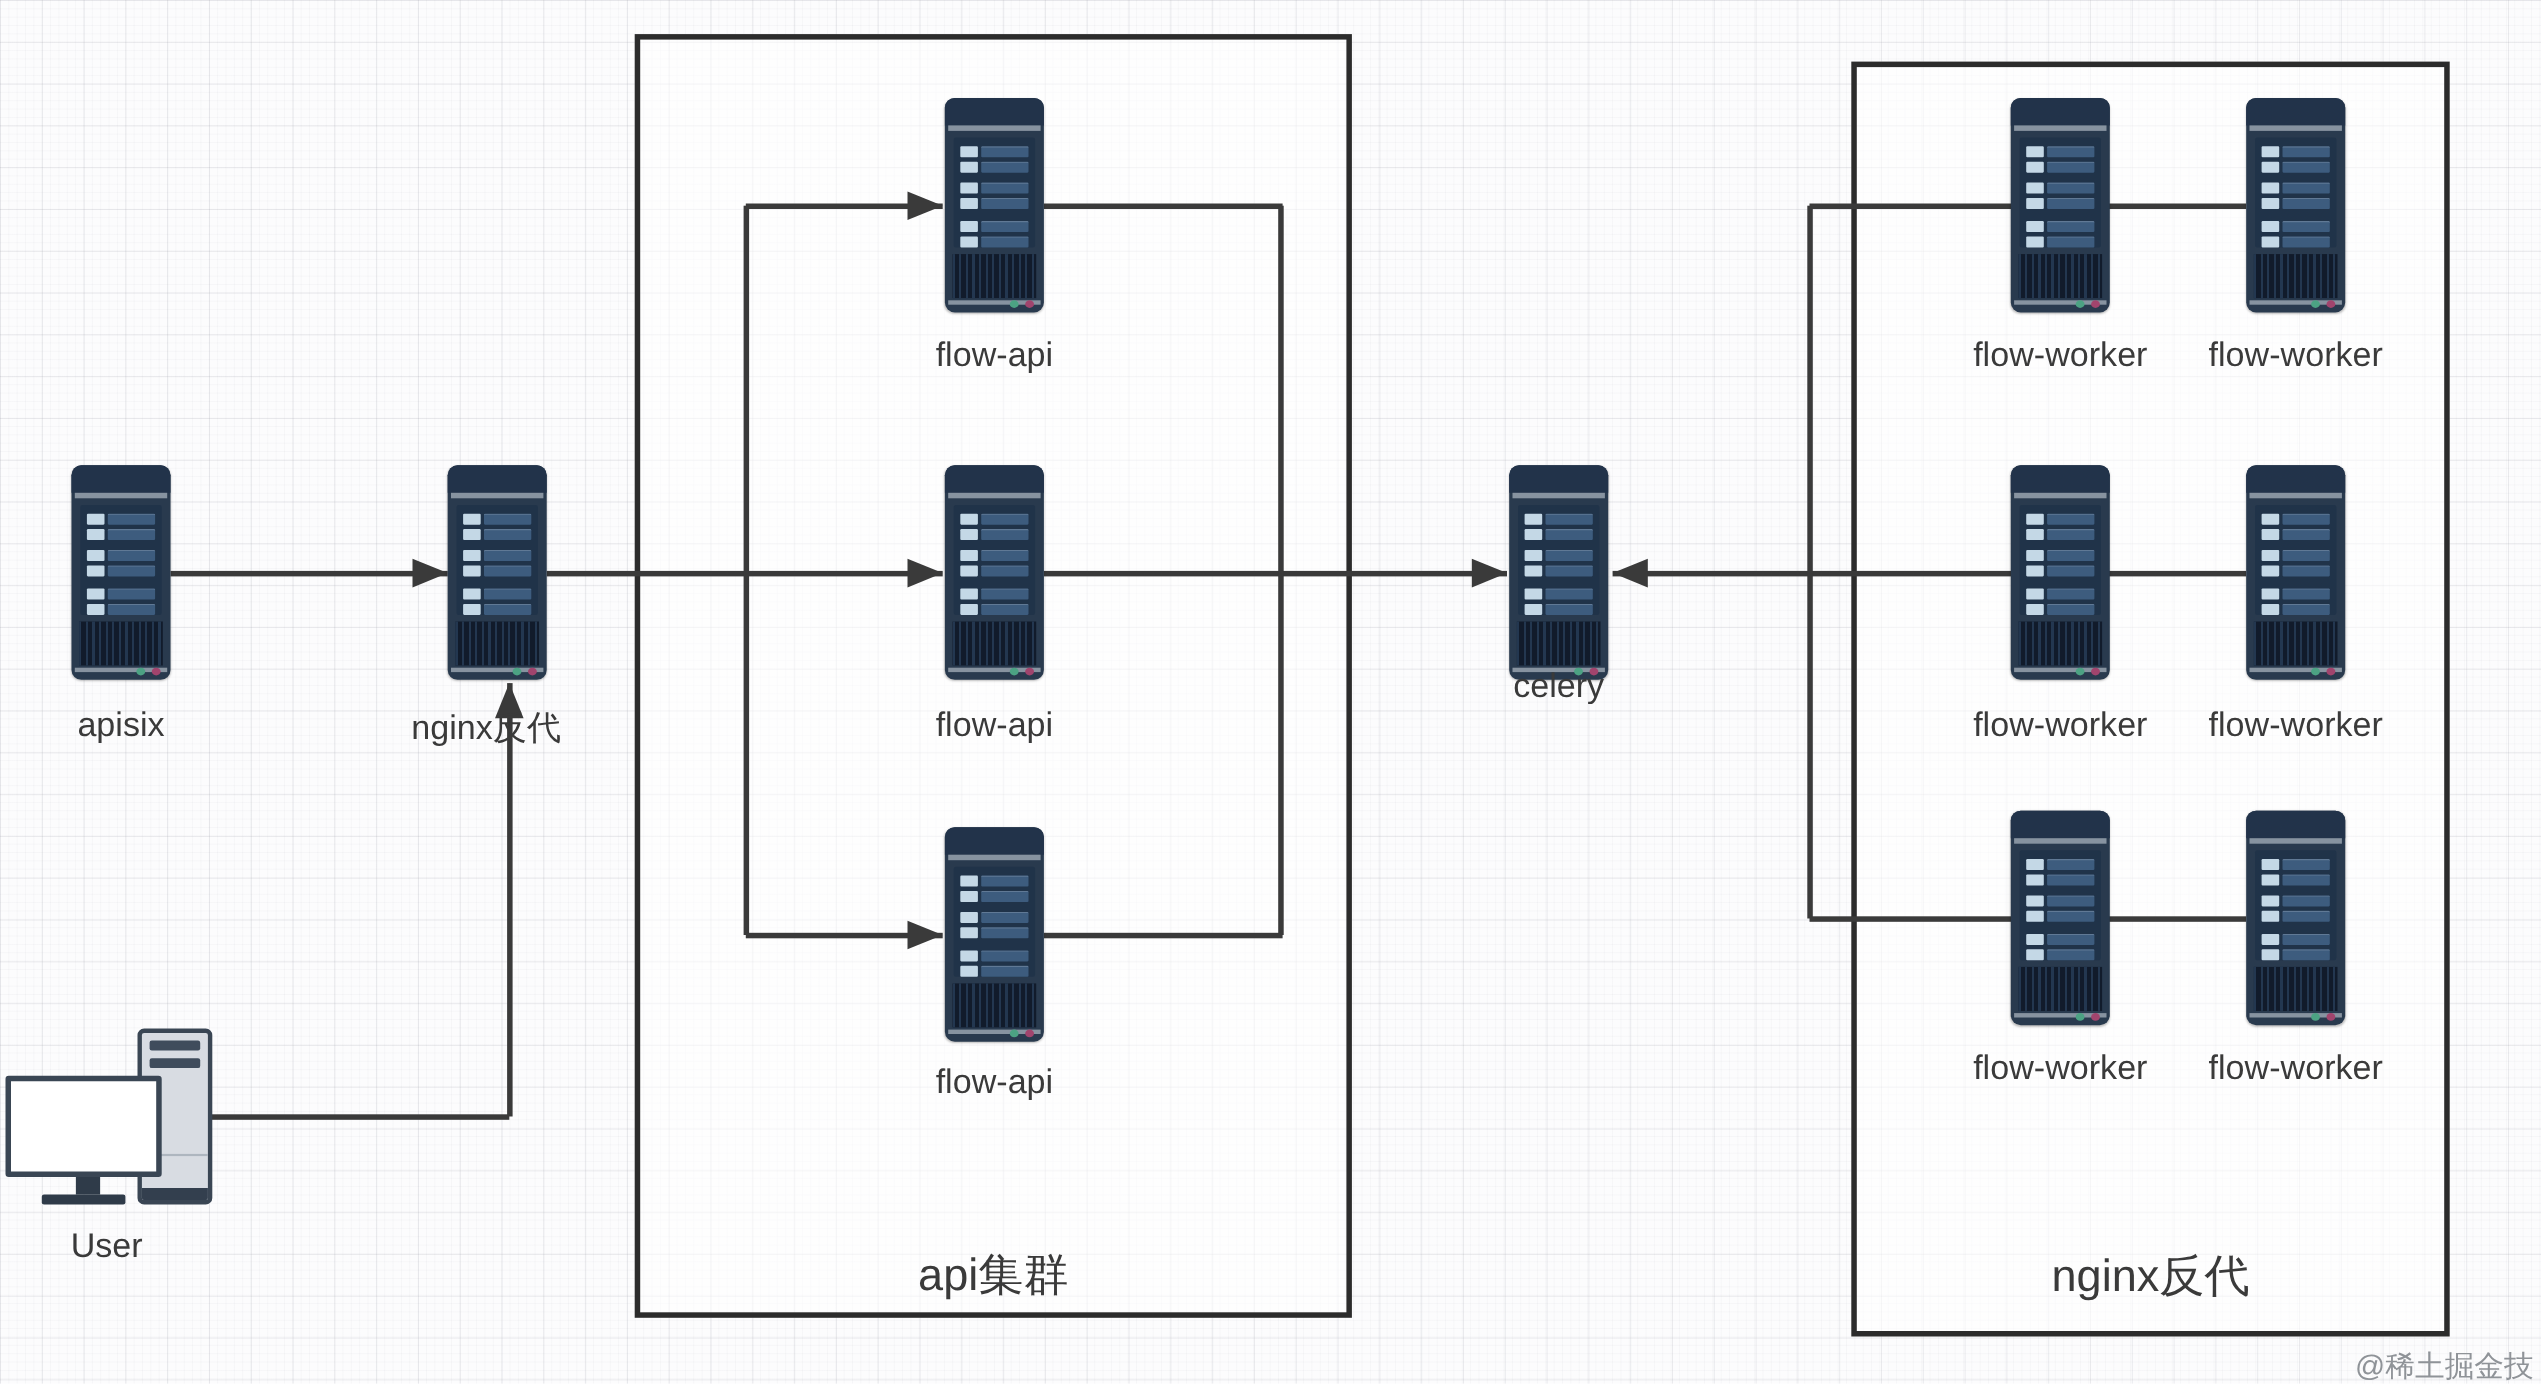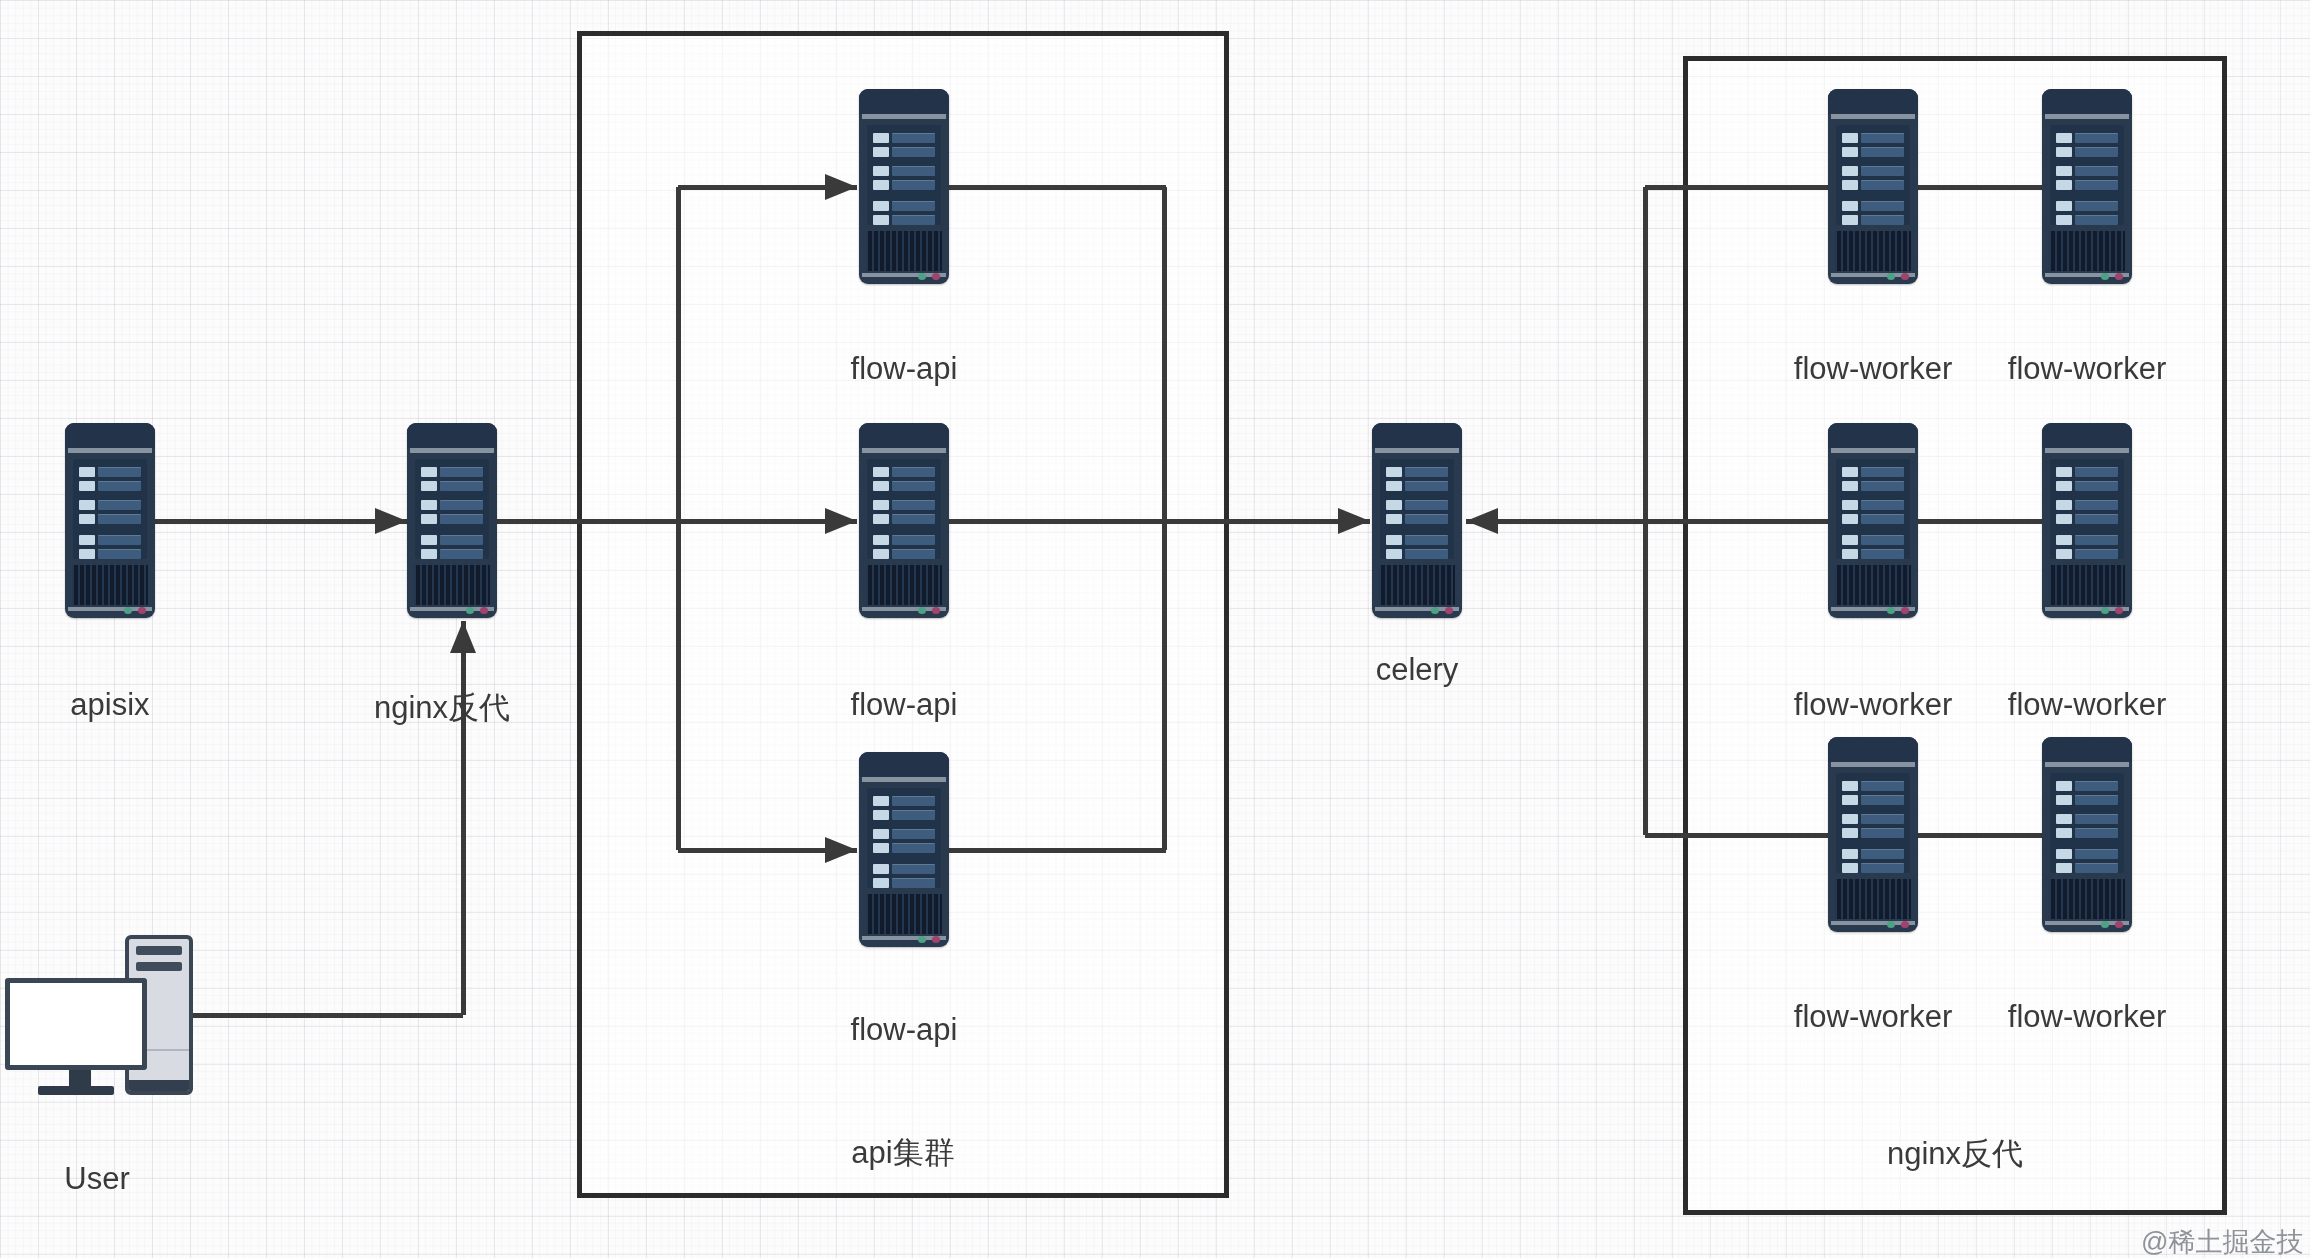--- a/index.html
+++ b/index.html
@@ -12,21 +12,21 @@
     background-color:#fcfcfd;
     background-image:
       linear-gradient(to right, rgba(170,172,182,0.22) 1px, transparent 1px),
       linear-gradient(to bottom, rgba(170,172,182,0.22) 1px, transparent 1px),
       linear-gradient(to right, rgba(190,192,200,0.10) 1px, transparent 1px),
       linear-gradient(to bottom, rgba(190,192,200,0.10) 1px, transparent 1px);
     background-size:38px 38px,38px 38px,7.6px 7.6px,7.6px 7.6px;
   }
   
   .group{position:absolute;border:5px solid #2c2c2c;background:rgba(255,255,255,0.55);z-index:0;box-sizing:border-box;}
-  .group-label{position:absolute;z-index:4;text-align:center;font-size:31px;color:#3a3a3a;}
+  .group-label{position:absolute;z-index:4;text-align:center;font-size:41px;color:#3a3a3a;}
   
   .edge{position:absolute;background:#3a3a3a;z-index:1;}
   .arrow{position:absolute;width:0;height:0;z-index:1;}
   .arrow.right{border-top:13px solid transparent;border-bottom:13px solid transparent;border-left:32px solid #3a3a3a;}
   .arrow.left {border-top:13px solid transparent;border-bottom:13px solid transparent;border-right:32px solid #3a3a3a;}
   .arrow.up   {border-left:13px solid transparent;border-right:13px solid transparent;border-bottom:32px solid #3a3a3a;}
   
   .node{position:absolute;z-index:3;}
   .server{position:relative;width:90px;height:195px;background:#293a4e;border-radius:9px;box-shadow:0 1px 2px rgba(0,0,0,0.25);}
   .srv-cap{position:absolute;top:0;left:0;right:0;height:25px;background:#22334a;border-radius:9px 9px 0 0;}
@@ -48,21 +48,21 @@
   .ws-tower{position:absolute;left:125px;top:935px;width:68px;height:160px;background:#d8dce2;border:4px solid #3a4654;border-radius:6px;box-sizing:border-box;}
   .ws-slot{margin:7px 7px 0;height:9px;background:#3f4c5c;border-radius:2px;}
   .ws-slot + .ws-slot{margin-top:7px;}
   .ws-dot{position:absolute;left:9px;top:72px;width:8px;height:8px;border-radius:50%;background:#4a7fd0;}
   .ws-divider{position:absolute;left:0;right:0;top:110px;height:2px;background:#aeb6bf;}
   .ws-foot{position:absolute;left:0;right:0;bottom:0;height:11px;background:#333f4e;border-radius:0 0 2px 2px;}
   .ws-monitor{position:absolute;left:5px;top:978px;width:142px;height:92px;background:#ffffff;border:5px solid #3a4654;border-radius:3px;box-sizing:border-box;z-index:2;}
   .ws-neck{position:absolute;left:69px;top:1069px;width:22px;height:17px;background:#2f3b49;z-index:1;}
   .ws-base{position:absolute;left:38px;top:1086px;width:76px;height:9px;background:#2f3b49;border-radius:2px;z-index:2;}
   
-  .node-label{position:absolute;z-index:4;width:260px;text-align:center;font-size:31px;color:#3a3a3a;margin-top:46px;}
+  .node-label{position:absolute;z-index:4;width:260px;text-align:center;font-size:31px;color:#3a3a3a;}
   .watermark{position:absolute;left:2068px;top:1184px;z-index:6;font-size:67px;line-height:1;color:#c6c6c8;letter-spacing:1px;text-shadow:1px 1px 0 #f2f2f2;}
   .credit{position:absolute;left:2141px;top:1224px;z-index:7;font-size:27px;color:#8f9398;}
 </style>
 </head>
 <body>
 
 <div class="canvas">
   <div id="groups-layer">
       <div class="group" style="left: 577px; top: 31px; width: 652px; height: 1167px;"></div>
       <div class="group-label" style="left: 577px; top: 1132px; width: 652px;">api集群</div>

